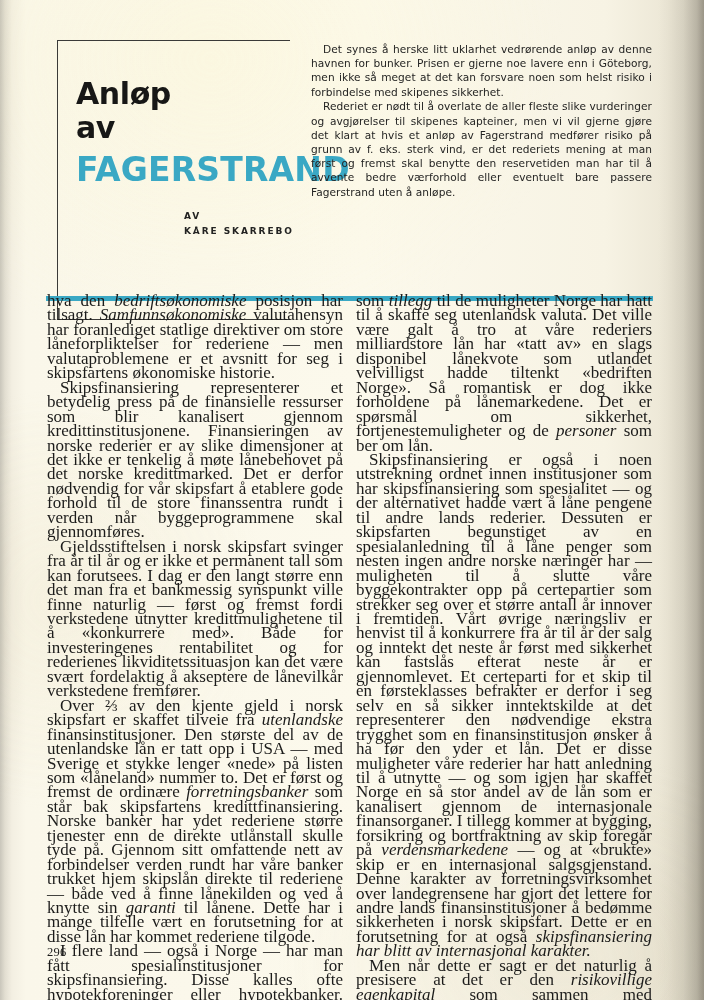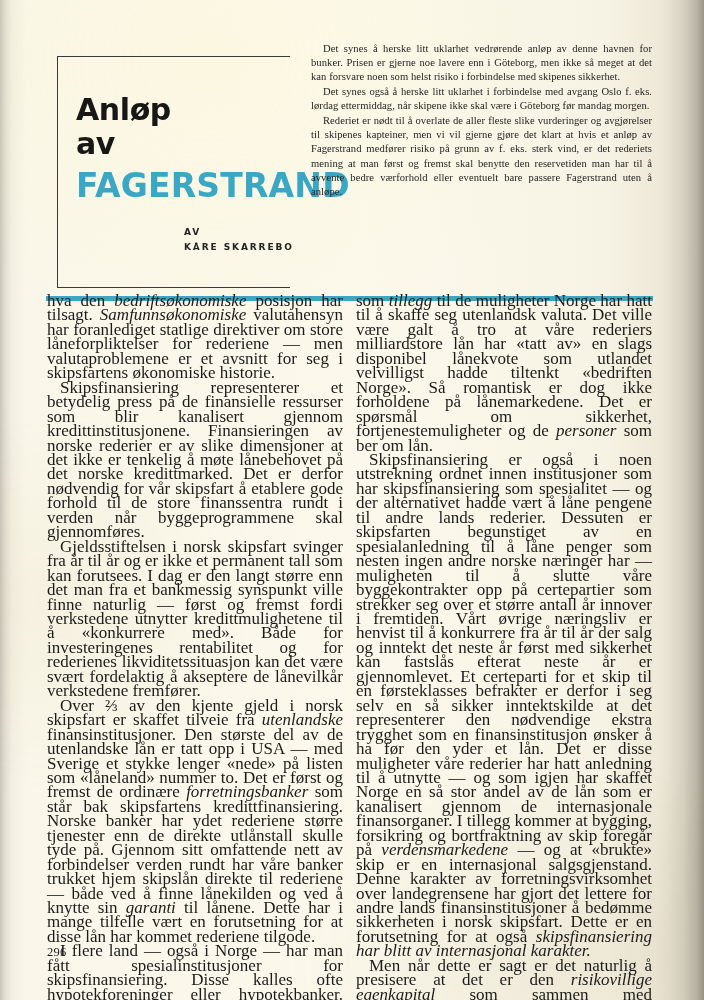--- a/index.html
+++ b/index.html
@@ -39,23 +39,23 @@
     top: 0; right: 0; bottom: 0;
     width: 46px;
     pointer-events: none;
     background: linear-gradient(90deg, rgba(168,162,146,0) 0%, rgba(150,144,128,.16) 55%, rgba(108,102,88,.40) 100%);
   }
 
   
   .header {
     position: absolute;
     left: 57px;
-    top: 56px;
+    top: 40px;
     width: 233px;
-    height: 232px;
+    height: 280px;
     border-top: 1.4px solid #3a3a38;
     border-left: 1.4px solid #3a3a38;
     border-bottom: 1.4px solid #3a3a38;
     box-sizing: border-box;
   }
   .title-stack {
     position: absolute;
     left: 18px;
     top: 36px;
     width: 250px;
@@ -100,21 +100,20 @@
     font-family: "DejaVu Sans", "Liberation Sans", sans-serif;
     font-size: 10.6px;
     line-height: 14.2px;
     text-align: justify;
     color: #242423;
     letter-spacing: 0.05px;
   }
   .intro p {
     margin: 0 0 0.5px 0;
     text-indent: 12px;
-    font-family: Liberation Serif, serif;
   }
 
   
   .rule {
     position: absolute;
     left: 46px;
     top: 296px;
     width: 607px;
     height: 5px;
     background: #3aa8c4;
@@ -162,21 +161,20 @@
       <div class="title-main">FAGERSTRAND</div>
     </div>
     <div class="byline">
       <div>AV</div>
       <div>KÅRE SKARREBO</div>
     </div>
   </div>
 
   <div class="intro">
       <p>Det synes å herske litt uklarhet vedrørende anløp av denne havnen for bunker. Prisen er gjerne noe lavere enn i Göteborg, men ikke så meget at det kan forsvare noen som helst risiko i forbindelse med skipenes sikkerhet.</p>
-      <p>Det synes også å herske litt uklarhet i forbindelse med avgang Oslo f. eks. lørdag ettermiddag, når skipene ikke skal være i Göteborg før mandag morgen.</p>
       <p>Rederiet er nødt til å overlate de aller fleste slike vurderinger og avgjørelser til skipenes kapteiner, men vi vil gjerne gjøre det klart at hvis et anløp av Fagerstrand medfører risiko på grunn av f. eks. sterk vind, er det rederiets mening at man først og fremst skal benytte den reservetiden man har til å avvente bedre værforhold eller eventuelt bare passere Fagerstrand uten å anløpe.</p>
     </div>
 
   <div class="rule"></div>
 
   <div class="col col-left">
       <p class="cont">hva den <i>bedriftsøkonomiske</i> posisjon har tilsagt. <i>Samfunnsøkonomiske</i> valutahensyn har foranlediget statlige direktiver om store låneforpliktelser for rederiene — men valutaproblemene er et avsnitt for seg i skipsfartens økonomiske historie.</p>
       <p>Skipsfinansiering representerer et betydelig press på de finansielle ressurser som blir kanalisert gjennom kredittinstitusjonene. Finansieringen av norske rederier er av slike dimensjoner at det ikke er tenkelig å møte lånebehovet på det norske kredittmarked. Det er derfor nødvendig for vår skipsfart å etablere gode forhold til de store finanssentra rundt i verden når byggeprogrammene skal gjennomføres.</p>
       <p>Gjeldsstiftelsen i norsk skipsfart svinger fra år til år og er ikke et permanent tall som kan forutsees. I dag er den langt større enn det man fra et bankmessig synspunkt ville finne naturlig — først og fremst fordi verkstedene utnytter kredittmulighetene til å «konkurrere med». Både for investeringenes rentabilitet og for rederienes likviditetssituasjon kan det være svært fordelaktig å akseptere de lånevilkår verkstedene fremfører.</p>
       <p>Over ⅔ av den kjente gjeld i norsk skipsfart er skaffet tilveie fra <i>utenlandske</i> finansinstitusjoner. Den største del av de utenlandske lån er tatt opp i USA — med Sverige et stykke lenger «nede» på listen som «låneland» nummer to. Det er først og fremst de ordinære <i>forretningsbanker</i> som står bak skipsfartens kredittfinansiering. Norske banker har ydet rederiene større tjenester enn de direkte utlånstall skulle tyde på. Gjennom sitt omfattende nett av forbindelser verden rundt har våre banker trukket hjem skipslån direkte til rederiene — både ved å finne lånekilden og ved å knytte sin <i>garanti</i> til lånene. Dette har i mange tilfelle vært en forutsetning for at disse lån har kommet rederiene tilgode.</p>

